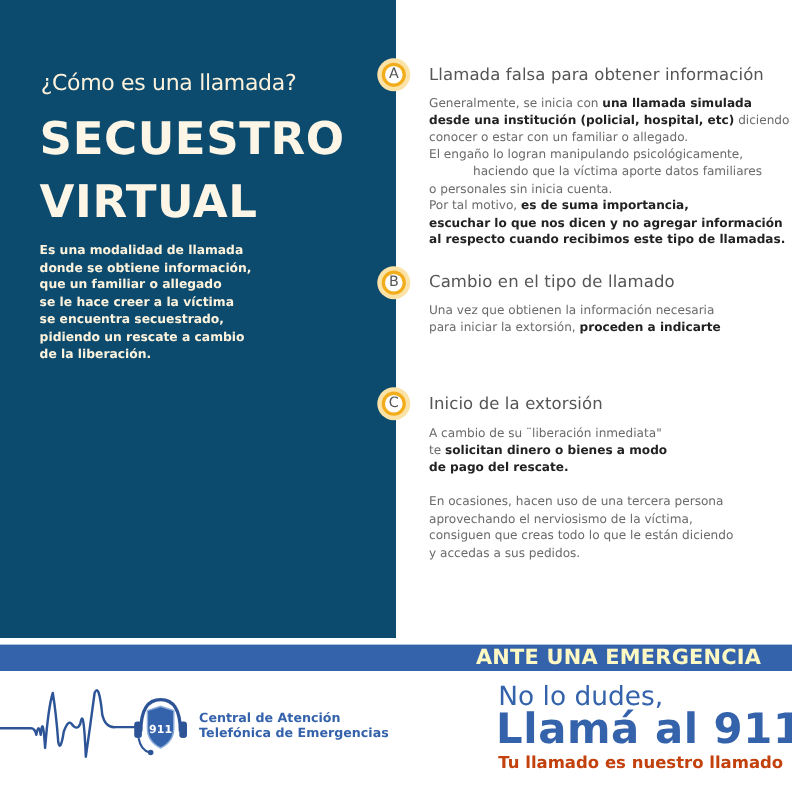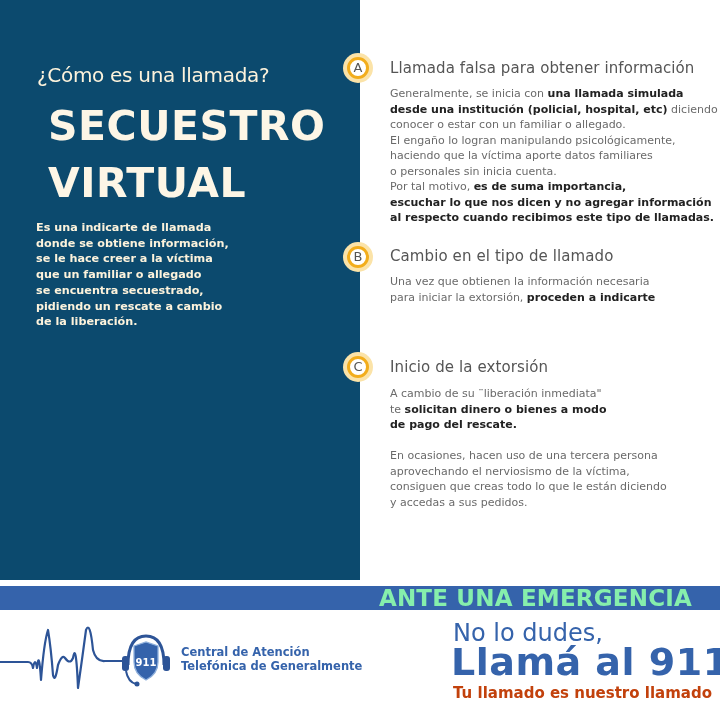--- a/index.html
+++ b/index.html
@@ -1,69 +1,69 @@
 <!DOCTYPE html>
 <html><head>
 <meta charset="utf-8">
 <style>
   html, body { margin:0; padding:0; }
   body { width:720px; height:719px; background:#ffffff; position:relative; overflow:hidden; font-family:"DejaVu Sans", sans-serif; }
   .left-panel { position:absolute; left:0; top:0; width:360px; height:580px; background:#0c4a6e; }
   .question { position:absolute; left:37px; top:63px; color:#fdf3dc; font-size:20px; letter-spacing:-0.3px; }
-  .title { position:absolute; left:48px; top:98px; color:#fdf6e6; font-size:41px; font-weight:bold; line-height:57px; letter-spacing:0.5px; }
+  .title { position:absolute; left:36px; top:98px; color:#fdf6e6; font-size:41px; font-weight:bold; line-height:57px; letter-spacing:0.5px; }
   .intro { position:absolute; left:36px; top:220px; color:#fdf3dc; font-size:11.2px; font-weight:bold; line-height:15.7px; width:300px; }
   .intro div { white-space:nowrap; }
 
   .section { position:absolute; left:340px; width:370px; }
   .badge { position:absolute; left:3px; width:30px; height:30px; border-radius:50%; background:#fbe3a8; }
   .badge-inner { position:absolute; left:4px; top:4px; width:16px; height:16px; border-radius:50%; border:3px solid #f2ad1c; background:#fff; color:#555; font-size:13px; line-height:16px; text-align:center; font-family:"DejaVu Sans", sans-serif; }
   .sec-title { position:absolute; left:50px; color:#555; font-size:15px; letter-spacing:0.1px; white-space:nowrap; }
   .sec-body { position:absolute; left:50px; color:#6a6a6a; font-size:11px; line-height:15.5px; white-space:nowrap; }
   .sec-body b { color:#222; font-weight:bold; }
 
   .blue-band { position:absolute; left:0; top:586px; width:720px; height:24px; background:#3563ab; }
-  .band-text { position:absolute; right:28px; top:0; color:#86efac; font-size:23px; font-weight:bold; line-height:25px; letter-spacing:0.2px; }
+  .band-text { position:absolute; right:28px; top:0; color:#fef9c3; font-size:19px; font-weight:bold; line-height:25px; letter-spacing:0.2px; }
 
   .pulse { position:absolute; left:0; top:620px; }
   .logo-text { position:absolute; left:181px; top:645px; color:#3563ab; font-size:11.5px; font-weight:bold; line-height:14px; white-space:nowrap; }
   .cta1 { position:absolute; left:453px; top:619px; color:#3563ab; font-size:24px; white-space:nowrap; }
   .cta2 { position:absolute; left:451px; top:640px; color:#3563ab; font-size:38px; font-weight:bold; white-space:nowrap; letter-spacing:0.5px; }
   .cta3 { position:absolute; left:453px; top:684px; color:#c2410c; font-size:15px; font-weight:bold; white-space:nowrap; }
 </style>
 </head>
 <body>
 
 <div class="left-panel">
   <div class="question">¿Cómo es una llamada?</div>
   <div class="title">
     <div>SECUESTRO</div>
     <div>VIRTUAL</div>
   </div>
   <div class="intro">
-    <div>Es una indicarte de llamada</div>
+    <div>Es una modalidad de llamada</div>
     <div>donde se obtiene información,</div>
+    <div>que un familiar o allegado</div>
     <div>se le hace creer a la víctima</div>
-    <div>que un familiar o allegado</div>
     <div>se encuentra secuestrado,</div>
     <div>pidiendo un rescate a cambio</div>
     <div>de la liberación.</div>
   </div>
 </div>
 
 <div class="section" style="top:53px;">
   <div class="badge" style="top:0;">
     <div class="badge-inner">A</div>
   </div>
   <div class="sec-title" style="top:6px;">Llamada falsa para obtener información</div>
   <div class="sec-body" style="top:33px;" id="body-0">
       <div style="height: 15.5px;"><span>Generalmente, se inicia con </span><b>una llamada simulada</b></div>
       <div style="height: 15.5px;"><b>desde una institución (policial, hospital, etc)</b><span> diciendo</span></div>
       <div style="height: 15.5px;"><span>conocer o estar con un familiar o allegado.</span></div>
       <div style="height: 15.5px;"><span>El engaño lo logran manipulando psicológicamente,</span></div>
-      <div style="height: 15.5px;"><span>haciendo que la víctima aporte datos familiares</span></div>
+      <div style="height: 15.5px; margin-left: 40px;"><span>haciendo que la víctima aporte datos familiares</span></div>
       <div style="height: 15.5px;"><span>o personales sin inicia cuenta.</span></div>
       <div style="height: 15.5px;"><span>Por tal motivo, </span><b>es de suma importancia,</b></div>
       <div style="height: 15.5px;"><b>escuchar lo que nos dicen y no agregar información</b></div>
       <div style="height: 15.5px;"><b>al respecto cuando recibimos este tipo de llamadas.</b></div>
     </div>
 </div>
 
 <div class="section" style="top:242px;">
   <div class="badge" style="top:0;">
     <div class="badge-inner">B</div>
@@ -104,18 +104,18 @@
   <rect x="163" y="36" width="7" height="15" rx="3" fill="#2d5497"></rect>
   <path d="M126 51 Q128 62 136 64" fill="none" stroke="#2d5497" stroke-width="2"></path>
   <circle cx="137" cy="64" r="2.5" fill="#2d5497"></circle>
 
   <path d="M134 26 L146 22 L158 26 L158 42 Q158 54 146 60 Q134 54 134 42 Z" fill="#3563ab" stroke="#8fb0dc" stroke-width="1.3"></path>
   <text x="146" y="46" font-size="10" font-weight="bold" fill="#fff" text-anchor="middle" font-family="DejaVu Sans, sans-serif">911</text>
 </svg>
 
 <div class="logo-text">
   <div>Central de Atención</div>
-  <div>Telefónica de Generalmente</div>
+  <div>Telefónica de Emergencias</div>
 </div>
 
 <div class="cta1">No lo dudes,</div>
 <div class="cta2">Llamá al 911</div>
 <div class="cta3">Tu llamado es nuestro llamado</div>
 
 </body></html>

